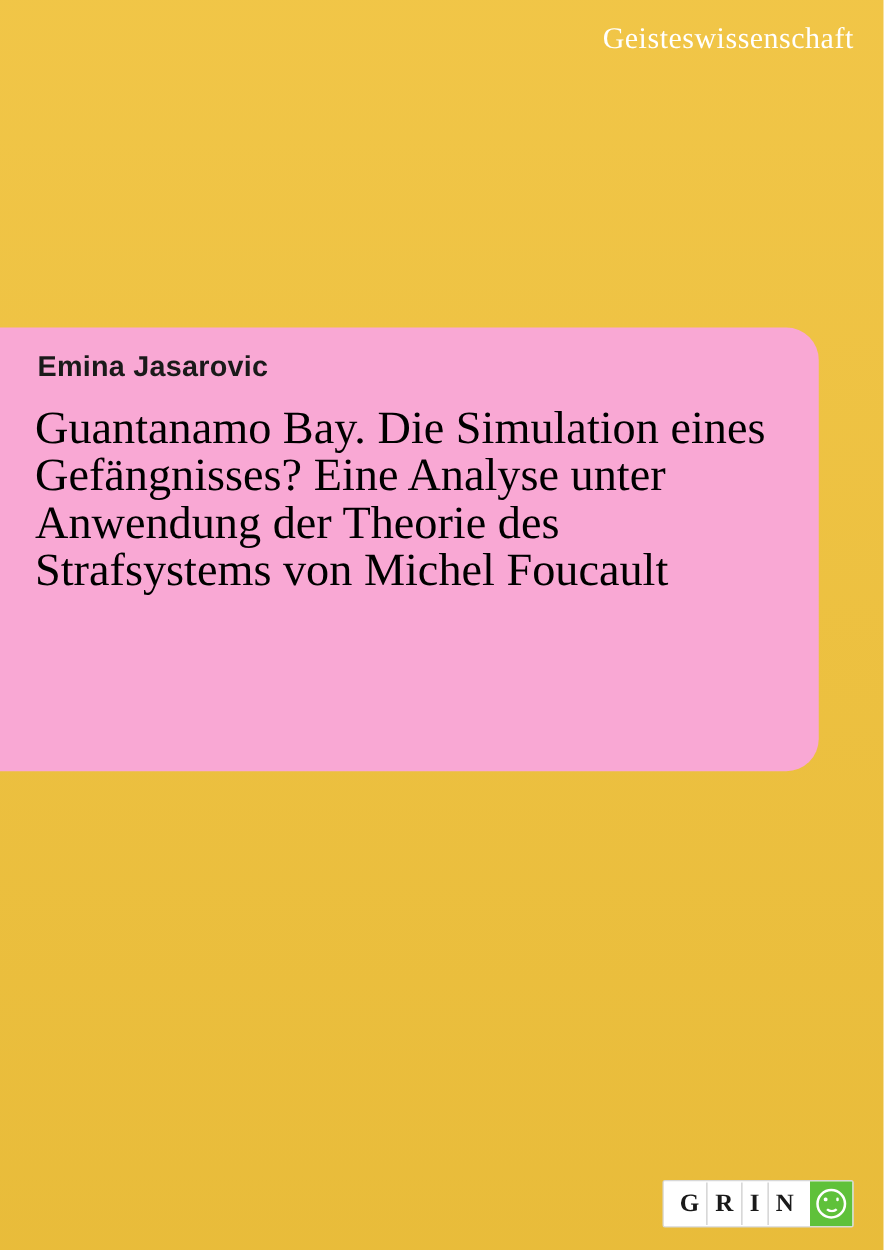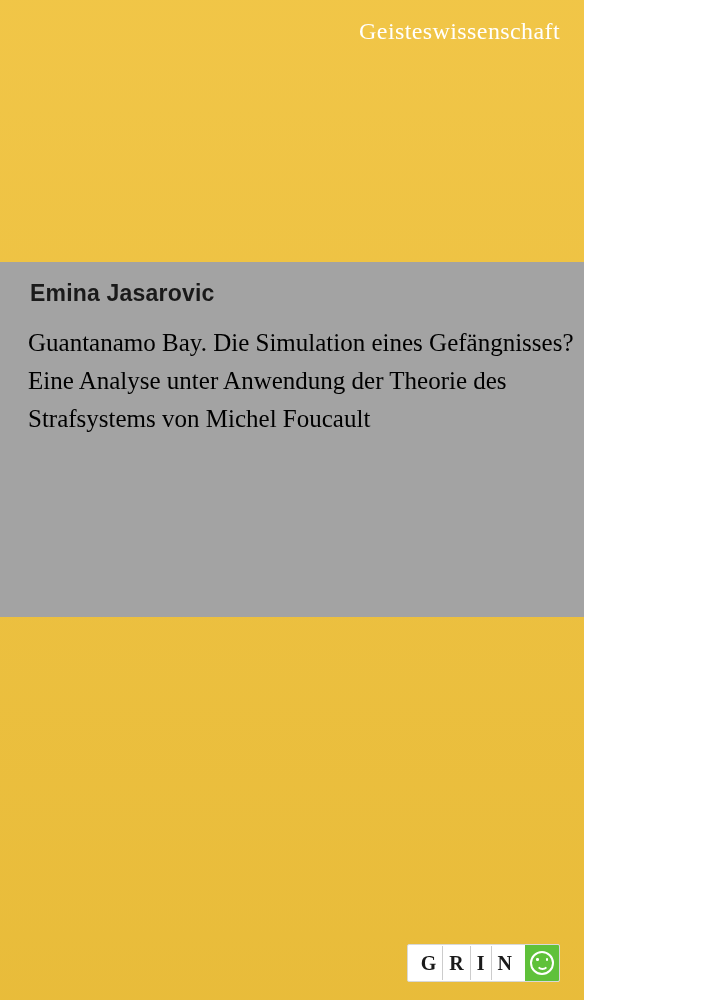--- a/index.html
+++ b/index.html
@@ -8,21 +8,21 @@
   }
   body {
     width: 707px;
     height: 1000px;
     background: #ffffff;
     font-family: "Liberation Sans", sans-serif;
     overflow: hidden;
   }
   .page {
     position: relative;
-    width: 584px;
+    width: 707px;
     height: 1000px;
     background: #fdfdfd;
     overflow: hidden;
   }
   
   .cover-bg {
     position: absolute;
     left: 0;
     top: 0;
     width: 707px;
@@ -47,41 +47,41 @@
     letter-spacing: 0.4px;
     white-space: nowrap;
   }
   
   .card {
     position: absolute;
     left: 0px;
     top: 262px;
     width: 655px;
     height: 355px;
-    background: #a3a3a3;
+    background: #f9a8d4;
     border-top-right-radius: 26px;
     border-bottom-right-radius: 26px;
   }
   .author {
     position: absolute;
     left: 30px;
     top: 18px;
     font-family: "Liberation Sans", sans-serif;
     font-weight: bold;
     font-size: 23px;
     color: #1a1a1a;
     letter-spacing: 0.2px;
   }
   .title {
     position: absolute;
     left: 28px;
     top: 62px;
     width: 590px;
     font-family: "Liberation Serif", serif;
-    font-size: 25px;
+    font-size: 37px;
     line-height: 38px;
     color: #000000;
   }
   
   .doctype {
     position: absolute;
     left: 32px;
     top: 626px;
     font-family: "Liberation Sans", sans-serif;
     font-size: 22px;

